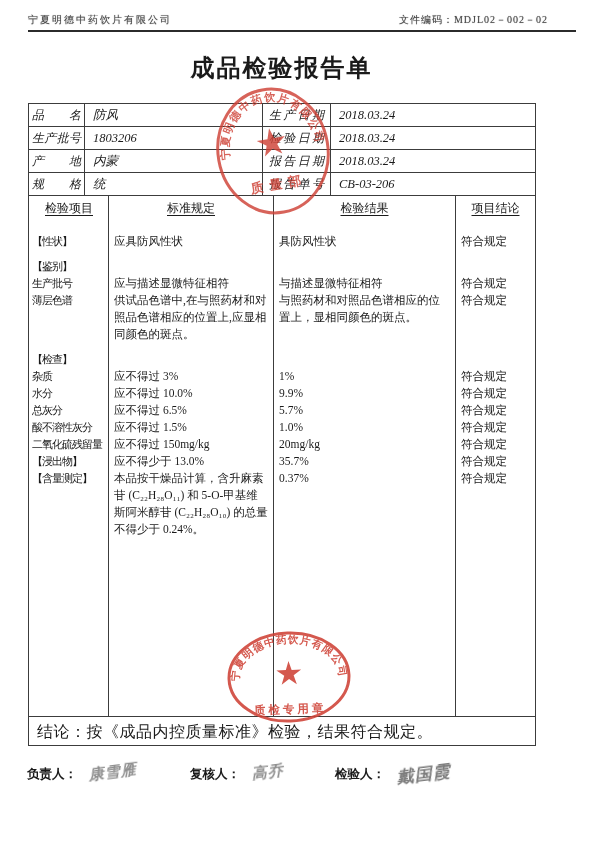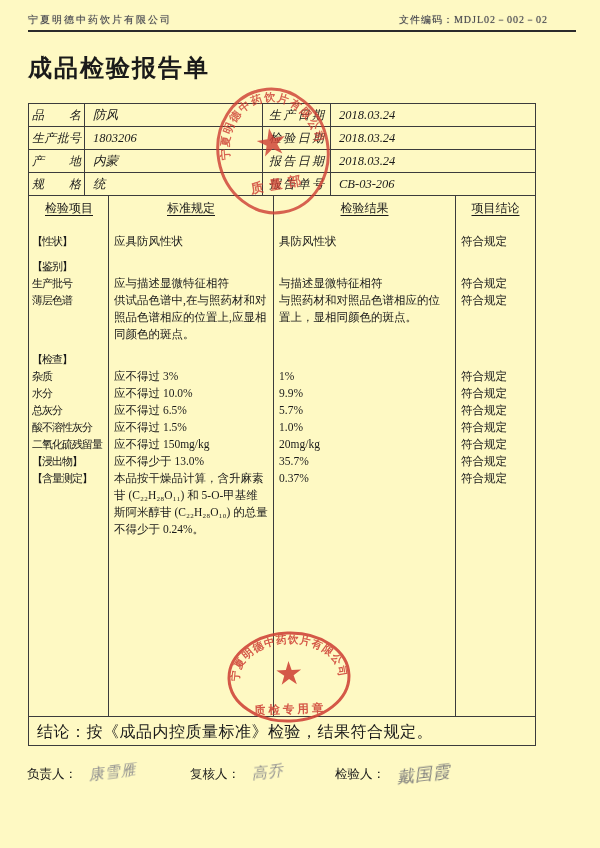--- a/index.html
+++ b/index.html
@@ -1,34 +1,34 @@
 <!DOCTYPE html>
 <html style="--stamp-red: #cf4236;"><head>
 <meta charset="utf-8">
 <style>
   html,body { margin:0; padding:0; background:#888; }
   .page {
     position:relative; width:600px; height:848px; margin:0 auto;
-    background:#fef9c3; overflow:hidden;
+    background:#ffffff; overflow:hidden;
     font-family:"Liberation Serif","DejaVu Serif",serif;
     color:#1a1a1a;
   }
   
   .hdr-company {
     position:absolute; left:28px; top:13px; font-size:10px; color:#4a4a4a;
     letter-spacing:2px; text-shadow:0 0 1px #9a9a9a; filter:blur(.3px);
   }
   .hdr-code {
     position:absolute; right:52px; top:13px; font-size:10px; color:#4a4a4a;
     letter-spacing:1px; text-shadow:0 0 1px #9a9a9a; filter:blur(.3px);
   }
   .hdr-rule { position:absolute; left:28px; top:30px; width:548px; height:2px; background:#2b2b2b; }
   
   .title {
-    position:absolute; left:28px; top:52px; width:507px; 
+    position:absolute; left:28px; top:52px; width:507px; text-align:center;
     font-size:24px; font-weight:bold; letter-spacing:2px;
   }
   
   table { border-collapse:collapse; table-layout:fixed; }
   .info {
     position:absolute; left:28px; top:103px; width:507px;
     border:1px solid #3c3c3c; font-size:12px;font-style:italic;
   }
   .info td { border:1px solid #3c3c3c; height:22px; vertical-align:middle; overflow:hidden; }
   .info td.lbl { padding:0 3px; text-align:justify; text-align-last:justify; }
@@ -45,21 +45,21 @@
   .items tr.head td span { text-decoration:underline; text-underline-offset:3px; }
   .items tr.first td { padding-top:10px; }
   .items tr.gap td { padding-top:8px; }
   .items tr.filler td { height:178px; }
   .items td.conclusion-row {
     border-top:1px solid #3c3c3c; font-size:16px; letter-spacing:.5px;
     padding:4px 8px; height:20px; vertical-align:middle; white-space:nowrap;
   }
   
   .sig-row { position:absolute; top:766px; left:0; width:600px; height:40px; font-size:12.5px; }
-  .sig-block { position:absolute; top:0; display:flex; align-items:flex-start; }
+  .sig-block { position:absolute; top:0; display:flex; align-items:flex-start;font-weight:bold; }
   .sig-block.s1 { left:27px; } .sig-block.s2 { left:190px; } .sig-block.s3 { left:335px; }
   .sig-name {
     margin-left:12px; color:#8f8f8f; font-style:italic; font-size:15px;
     transform:rotate(-7deg) translateY(-3px); letter-spacing:1px; filter:blur(.3px);
   }
   .sig-block.s3 .sig-name { color:#7c7c7c; font-size:17px; }
   
   .stamp { position:absolute; pointer-events:none; }
   .stamp-top { left:213px; top:85px; width:120px; height:132px; transform:rotate(-10deg); opacity:.82; }
   .stamp-bottom { left:225px; top:629px; width:128px; height:96px; transform:rotate(-2deg); opacity:.88; }

